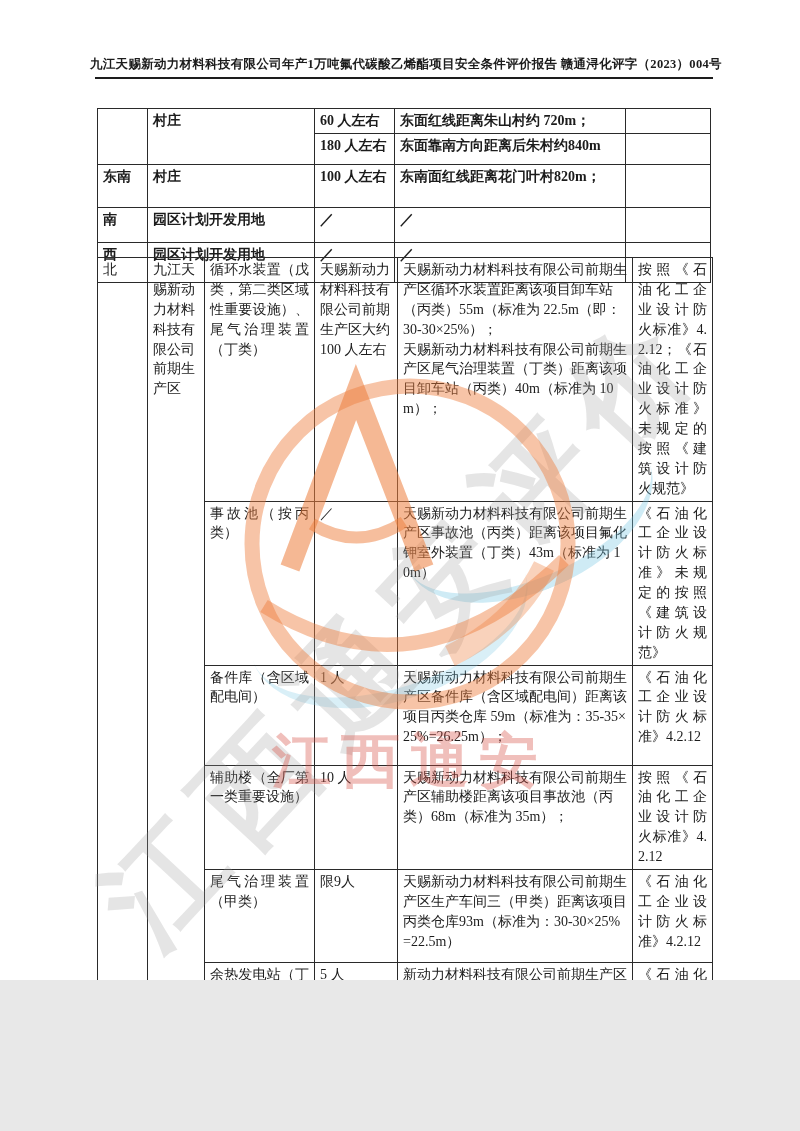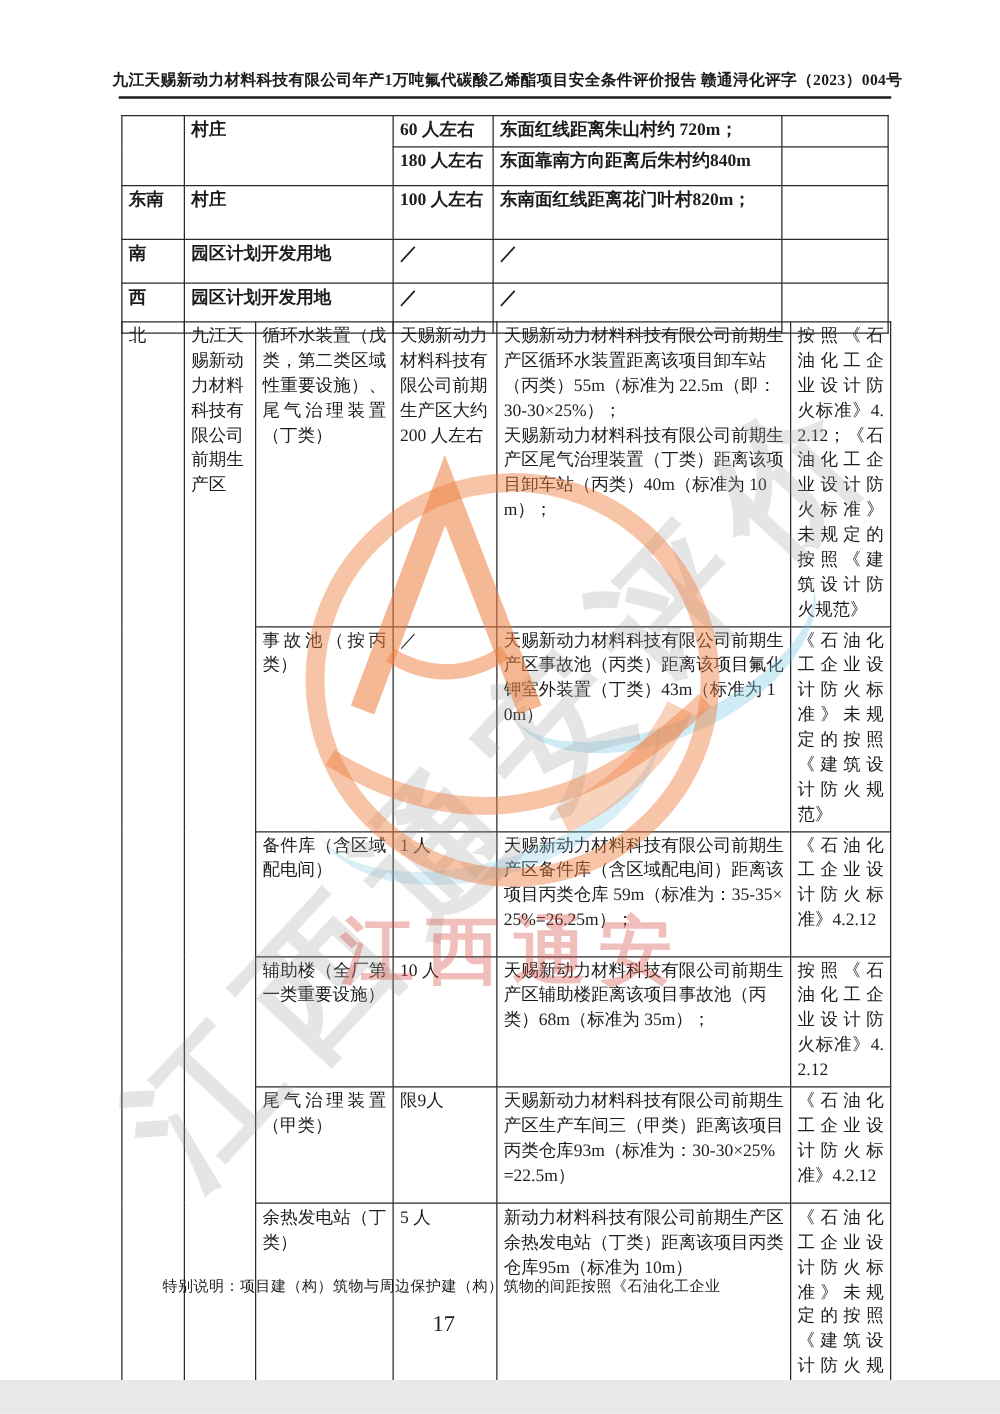--- a/index.html
+++ b/index.html
@@ -1,32 +1,32 @@
 <!DOCTYPE html>
 <html lang="zh"><head>
 <meta charset="utf-8">
 <style>
   html,body{margin:0;padding:0;background:#e8e8e8;}
   .page{
-    position:relative;width:800px;height:1104px;margin:0 auto;background:#ffffff;
+    position:relative;width:800px;height:980px;margin:0 auto;background:#ffffff;
     font-family:"Liberation Serif","DejaVu Serif",serif;color:#1c1c1c;overflow:hidden;
   }
   
   .doc-header{
     position:absolute;left:90px;top:56px;width:626px;text-align:center;
     font-size:12.5px;font-weight:bold;letter-spacing:0.3px;white-space:nowrap;
   }
   .header-rule{position:absolute;left:95px;top:77px;width:618px;height:0;border-top:2px solid #1d1d1d;}
   
   table.tbl{position:absolute;left:97px;border-collapse:collapse;table-layout:fixed;}
   .tbl td{
     border:1.5px solid #2a2a2a;vertical-align:top;padding:2px 5px;
     font-size:14px;line-height:1.42;overflow:hidden;word-break:break-all;
   }
-  table.tblA{top:92px;width:613px;border-radius:32px;}
+  table.tblA{top:108px;width:613px;border-radius:32px;}
   .tblA td{font-weight:bold;}
   table.tblB{top:257px;width:615px;}
   .fac{text-align:justify;margin-top:40px;}
   .std{text-align:justify;margin-left:32px;}
   .pre{white-space:pre-line;}
   .slash{font-weight:normal;font-size:16px;}
   
   .footer-note{
     position:absolute;left:130px;top:1021px;width:670px;font-size:12px;
     white-space:nowrap;letter-spacing:0.4px;
@@ -112,21 +112,21 @@
         <col style="width:110px">
         <col style="width:83px">
         <col style="width:235px">
         <col style="width:80px">
       </colgroup>
     <tbody>
         <tr>
       <td rowspan="7">北</td>
       <td rowspan="7">九江天赐新动力材料科技有限公司前期生产区</td>
       <td class="fac" style="height:198px">循环水装置（戊类，第二类区域性重要设施）、尾气治理装置（丁类）</td>
-      <td>天赐新动力材料科技有限公司前期生产区大约 200 人左右</td>
+      <td>天赐新动力材料科技有限公司前期生产区大约 100 人左右</td>
       <td class="pre">天赐新动力材料科技有限公司前期生产区循环水装置距离该项目卸车站（丙类）55m（标准为 22.5m（即：30-30×25%）；
 天赐新动力材料科技有限公司前期生产区尾气治理装置（丁类）距离该项目卸车站（丙类）40m（标准为 10m）；</td>
       <td class="std">按照《石油化工企业设计防火标准》4.2.12；《石油化工企业设计防火标准》未规定的按照《建筑设计防火规范》</td>
     </tr>
     <tr>
       <td class="fac" style="height:96px">事故池（按丙类）</td>
       <td class="slash">／</td>
       <td>天赐新动力材料科技有限公司前期生产区事故池（丙类）距离该项目氟化钾室外装置（丁类）43m（标准为 10m）</td>
       <td class="std">《石油化工企业设计防火标准》未规定的按照《建筑设计防火规范》</td>
     </tr>

